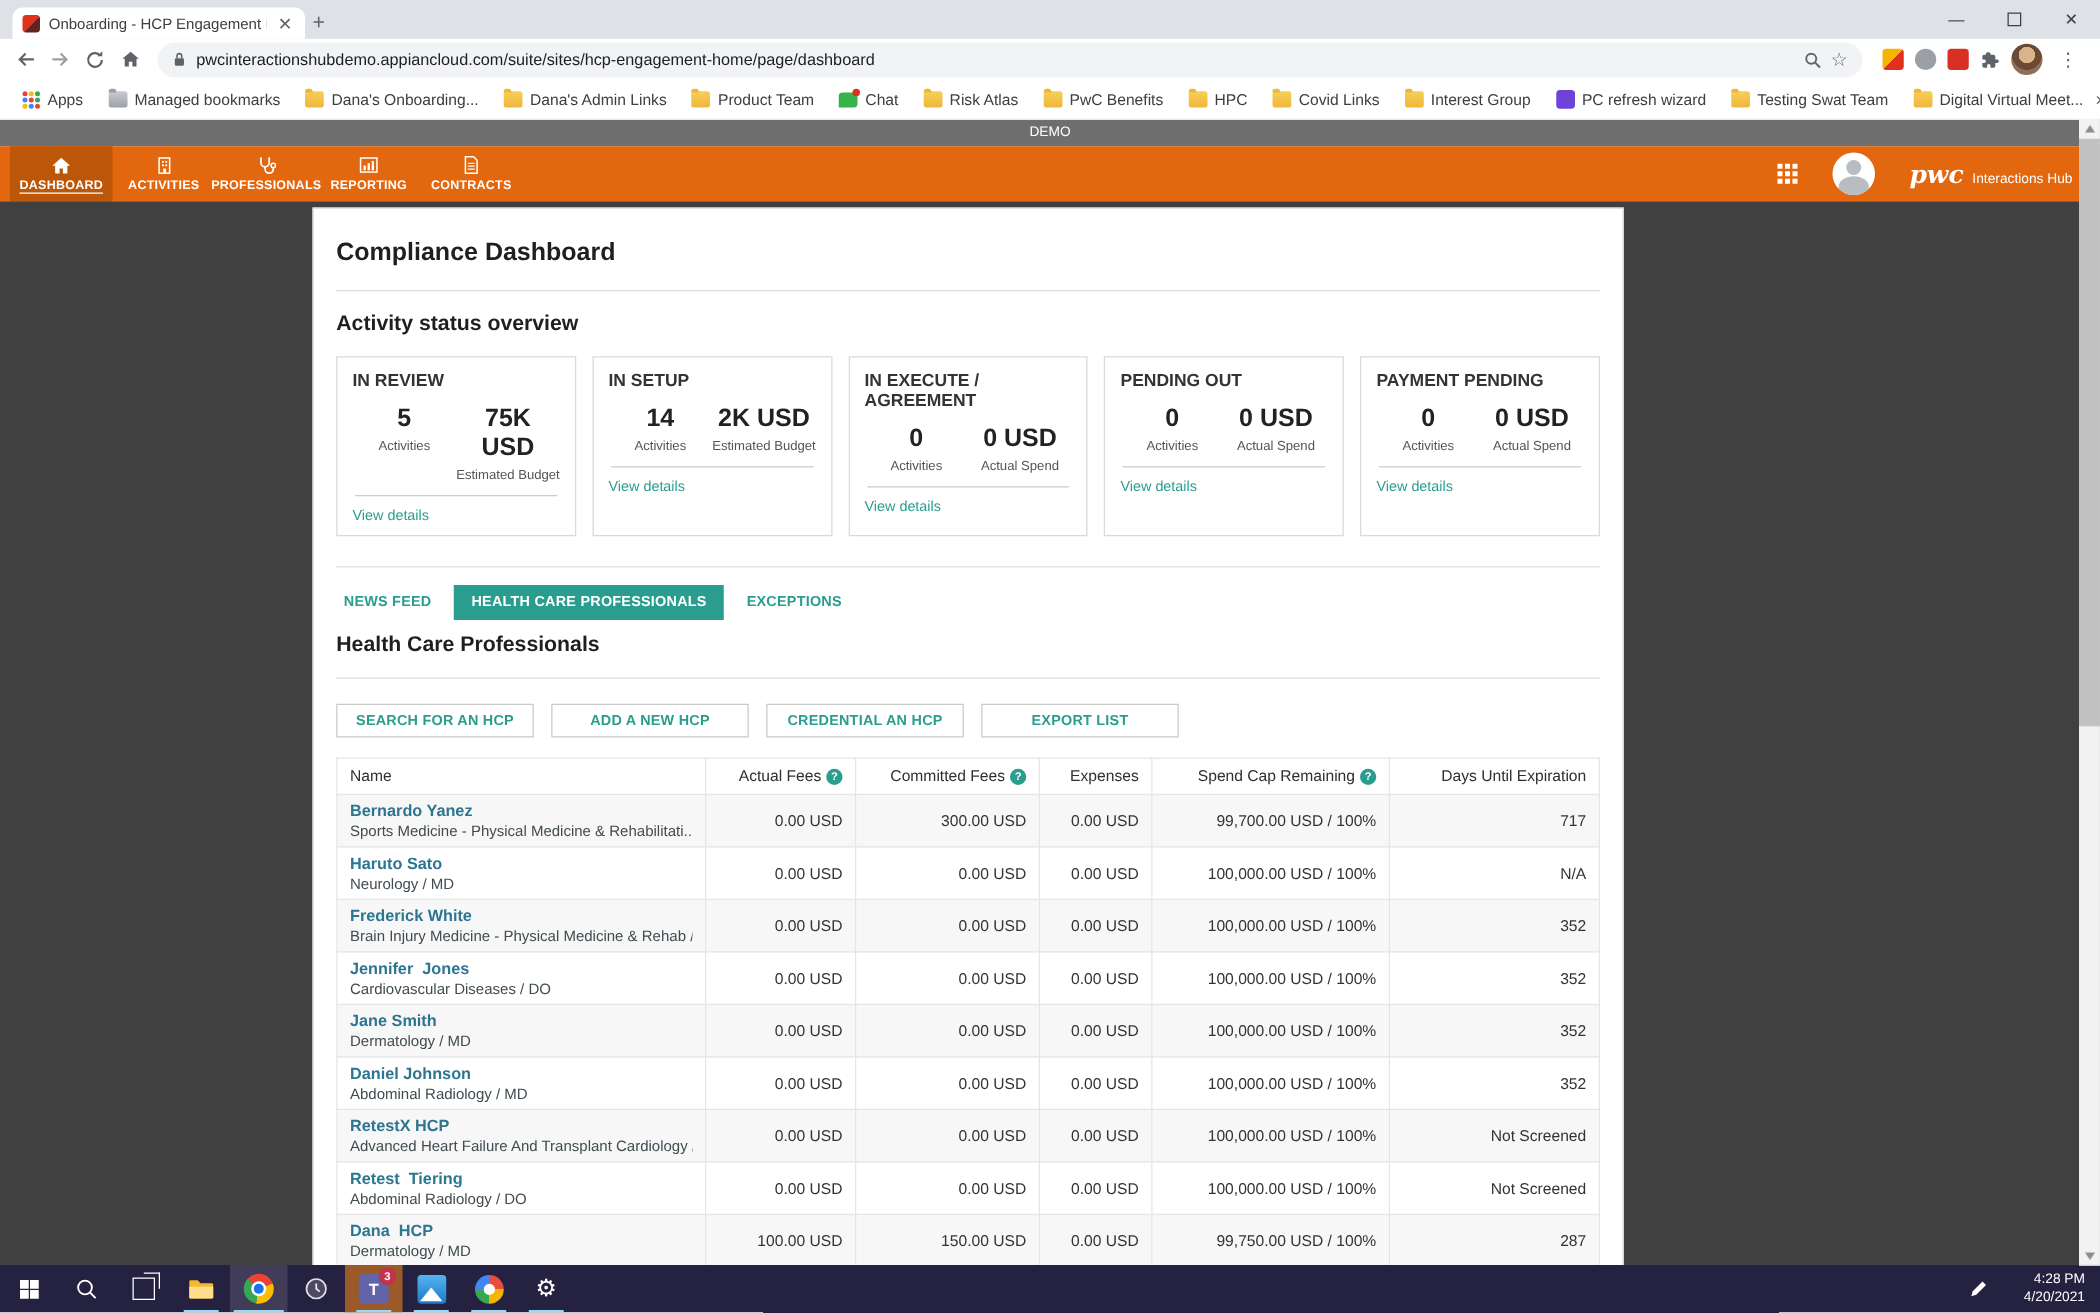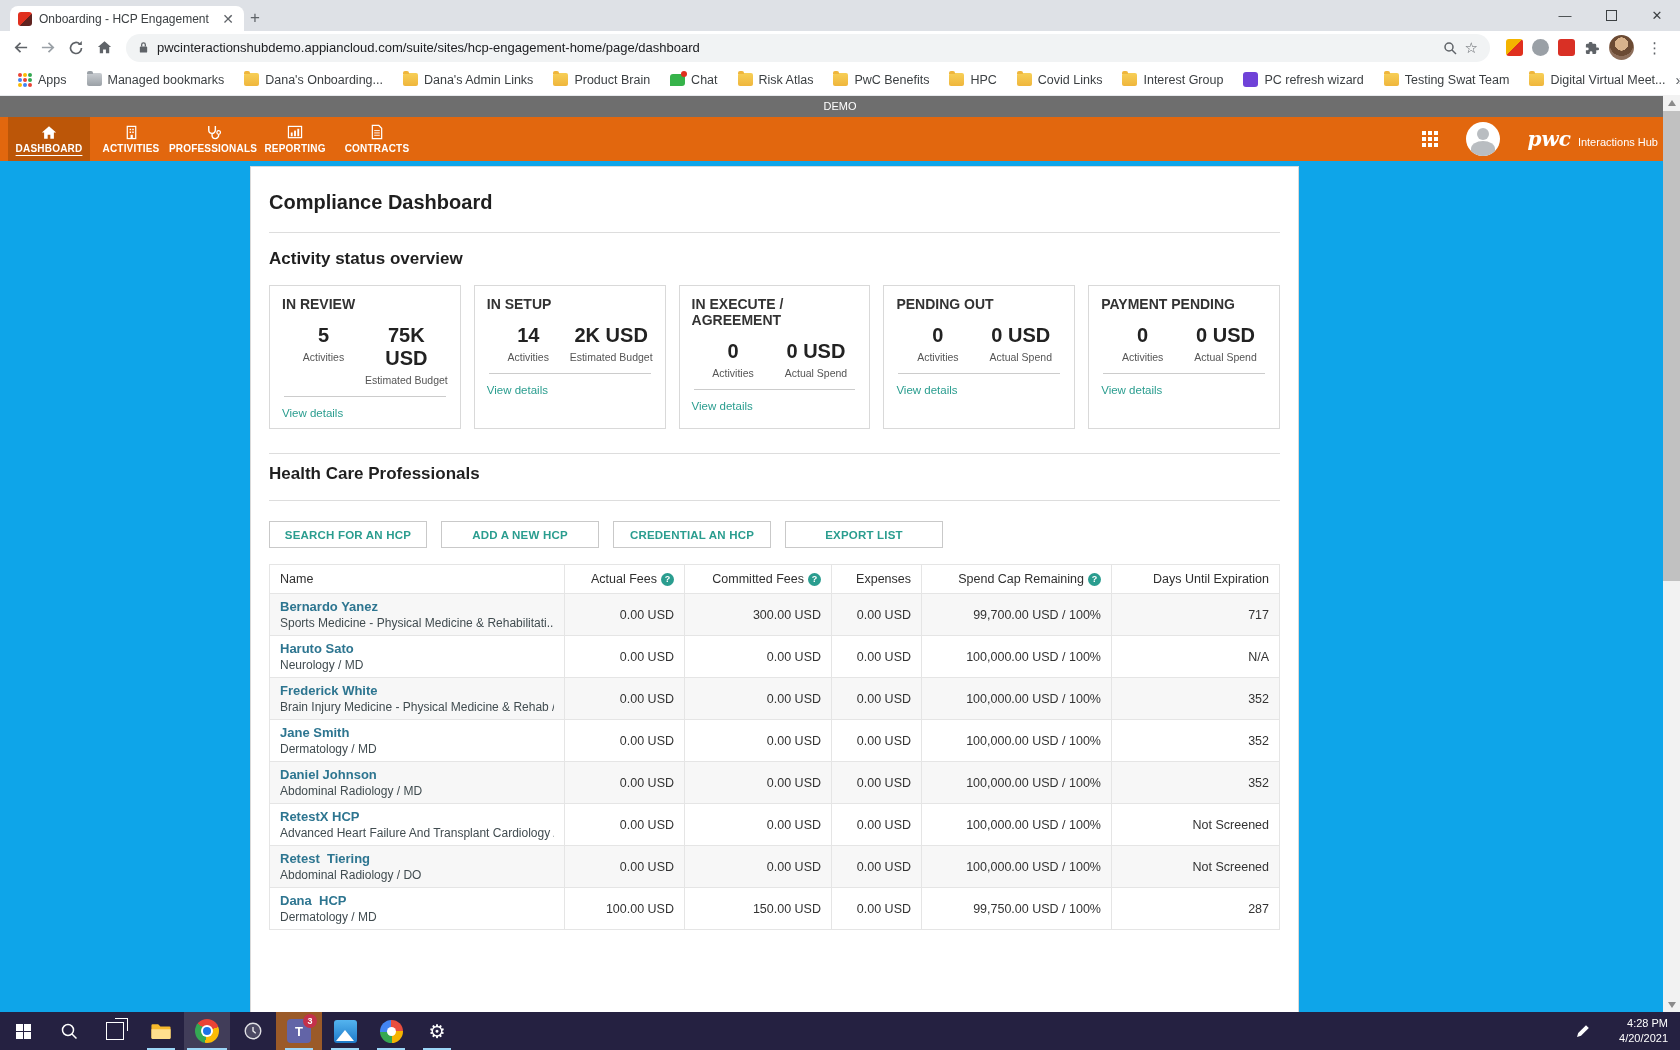--- a/index.html
+++ b/index.html
@@ -71,21 +71,21 @@
   .grid-ic{display:grid;grid-template-columns:repeat(3,4px);grid-auto-rows:4px;gap:2px;}
   .grid-ic i{background:#fff;}
   .avatar-lg{width:34px;height:34px;border-radius:50%;background:#fff;overflow:hidden;position:relative;}
   .avatar-lg::before{content:'';position:absolute;left:11px;top:6px;width:12px;height:12px;border-radius:50%;background:#b9bdc1;}
   .avatar-lg::after{content:'';position:absolute;left:5px;top:19px;width:24px;height:16px;border-radius:50% 50% 0 0;background:#b9bdc1;}
   .brand{display:flex;align-items:baseline;gap:7px;}
   .brand-pwc{font-family:"DejaVu Serif",serif;font-style:italic;font-weight:bold;font-size:20px;}
   .brand-suffix{font-size:11px;}
 
   
-  .content{flex:1;background:#0ea5e9;position:relative;overflow:hidden;}
+  .content{flex:1;background:#404040;position:relative;overflow:hidden;}
   .card{position:absolute;left:250px;top:5px;width:1049px;bottom:-1px;background:#fff;
     border:1px solid #d9d9d9;padding:0 18px;box-sizing:border-box;}
   .page-title{font-size:20px;font-weight:bold;color:#1f1f1f;margin:24px 0 18px;}
   .hr{border:none;border-top:1px solid #ddd;margin:0;}
   .ov-head{display:flex;align-items:center;justify-content:space-between;margin:16px 0 16px;}
   .h2{font-size:17px;font-weight:bold;color:#1f1f1f;}
   .select{width:338px;height:24px;border:1px solid #8f8f8f;border-radius:2px;background:#fff;
     display:flex;align-items:center;padding:0 8px;font-size:12.5px;color:#222;justify-content:space-between;cursor:pointer;}
   .sel-caret{width:0;height:0;border-left:4px solid transparent;border-right:4px solid transparent;border-top:5px solid #333;}
 
@@ -256,21 +256,21 @@
       <span>Dana's Onboarding...</span>
     </div>
 
     <div class="bm">
       <span class="bm-ic folder"><i></i><i></i><i></i><i></i><i></i><i></i><i></i><i></i><i></i></span>
       <span>Dana's Admin Links</span>
     </div>
 
     <div class="bm">
       <span class="bm-ic folder"><i></i><i></i><i></i><i></i><i></i><i></i><i></i><i></i><i></i></span>
-      <span>Product Brain</span>
+      <span>Product Team</span>
     </div>
 
     <div class="bm">
       <span class="bm-ic chat"><i></i><i></i><i></i><i></i><i></i><i></i><i></i><i></i><i></i></span>
       <span>Chat</span>
     </div>
 
     <div class="bm">
       <span class="bm-ic folder"><i></i><i></i><i></i><i></i><i></i><i></i><i></i><i></i><i></i></span>
       <span>Risk Atlas</span>
@@ -487,20 +487,29 @@
               <div class="scard-sub">Actual Spend</div>
             </div>
           </div>
           <hr class="scard-hr">
           <span class="view-details">View details</span>
         </div>
 
     </div>
 
     <hr class="hr sect-hr">
+    <div class="tabs">
+
+        <span class="ptab">NEWS FEED</span>
+
+        <span class="ptab active">HEALTH CARE PROFESSIONALS</span>
+
+        <span class="ptab">EXCEPTIONS</span>
+
+    </div>
 
     <div class="hcp-title">Health Care Professionals</div>
     <hr class="hr">
     <div class="btn-row">
 
         <button class="obtn">SEARCH FOR AN HCP</button>
 
         <button class="obtn">ADD A NEW HCP</button>
 
         <button class="obtn">CREDENTIAL AN HCP</button>
@@ -559,20 +568,31 @@
               <div class="hcp-name">Frederick White</div>
               <div class="hcp-spec">Brain Injury Medicine - Physical Medicine &amp; Rehab / MD</div>
             </td>
             <td class="ar num">0.00 USD</td>
             <td class="ar num">0.00 USD</td>
             <td class="ar num">0.00 USD</td>
             <td class="ar num">100,000.00 USD / 100%</td>
             <td class="ar num">352</td>
           </tr>
 
+          <tr>
+            <td class="al">
+              <div class="hcp-name">Jennifer  Jones</div>
+              <div class="hcp-spec">Cardiovascular Diseases / DO</div>
+            </td>
+            <td class="ar num">0.00 USD</td>
+            <td class="ar num">0.00 USD</td>
+            <td class="ar num">0.00 USD</td>
+            <td class="ar num">100,000.00 USD / 100%</td>
+            <td class="ar num">352</td>
+          </tr>
 
           <tr>
             <td class="al">
               <div class="hcp-name">Jane Smith</div>
               <div class="hcp-spec">Dermatology / MD</div>
             </td>
             <td class="ar num">0.00 USD</td>
             <td class="ar num">0.00 USD</td>
             <td class="ar num">0.00 USD</td>
             <td class="ar num">100,000.00 USD / 100%</td>

